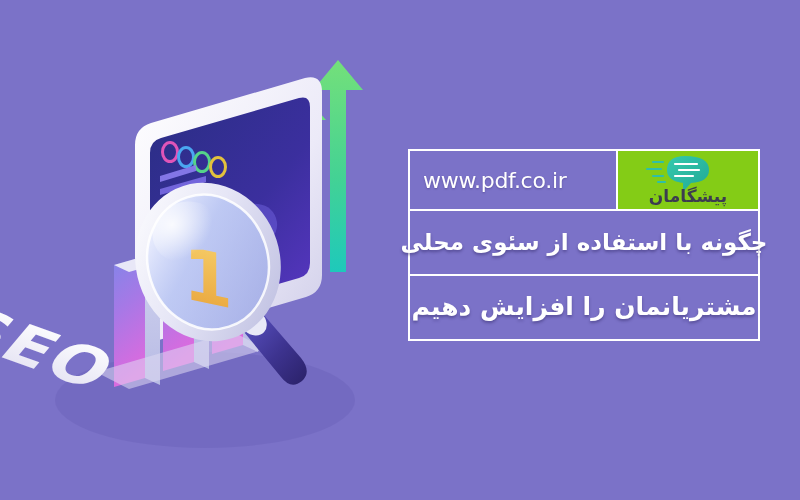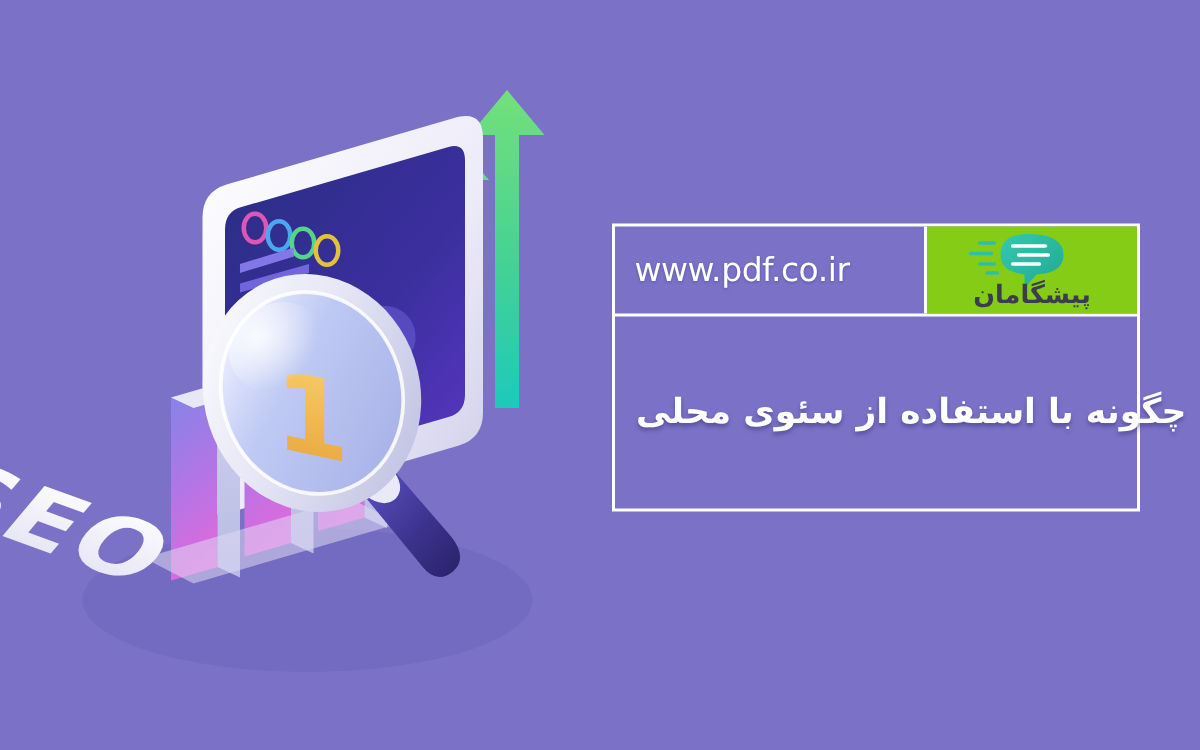--- a/index.html
+++ b/index.html
@@ -58,21 +58,21 @@
     border-left:2px solid #ffffff;
     display:flex;
     align-items:center;
     justify-content:center;
     overflow:hidden;
   }
   #logo-mark { display:block; }
 
   .headline-row {
     align-items:center;
-    justify-content:flex-end;
+    justify-content:center;
     padding:0 14px;
     direction:rtl;
   }
   .headline {
     color:#ffffff;
     font-size:25px;
     font-weight:bold;
     direction:rtl;
     unicode-bidi:embed;
     white-space:nowrap;
@@ -279,14 +279,17 @@
 
         <text x="63" y="49" text-anchor="middle" font-family="'DejaVu Sans', sans-serif" font-size="17" font-weight="bold" fill="#3c3c50" direction="rtl">پیشگامان</text>
       </svg>
     </div>
   </div>
 
   <div class="promo-row headline-row">
     <span class="headline smaller">چگونه با استفاده از سئوی محلی</span>
   </div>
 
+  <div class="promo-row headline-row">
+    <span class="headline">مشتریانمان را افزایش دهیم</span>
+  </div>
 
 </div>
 
 </body></html>

